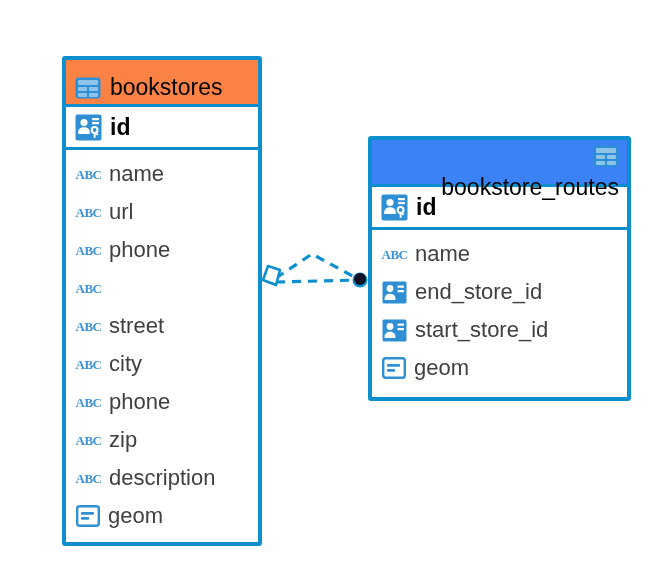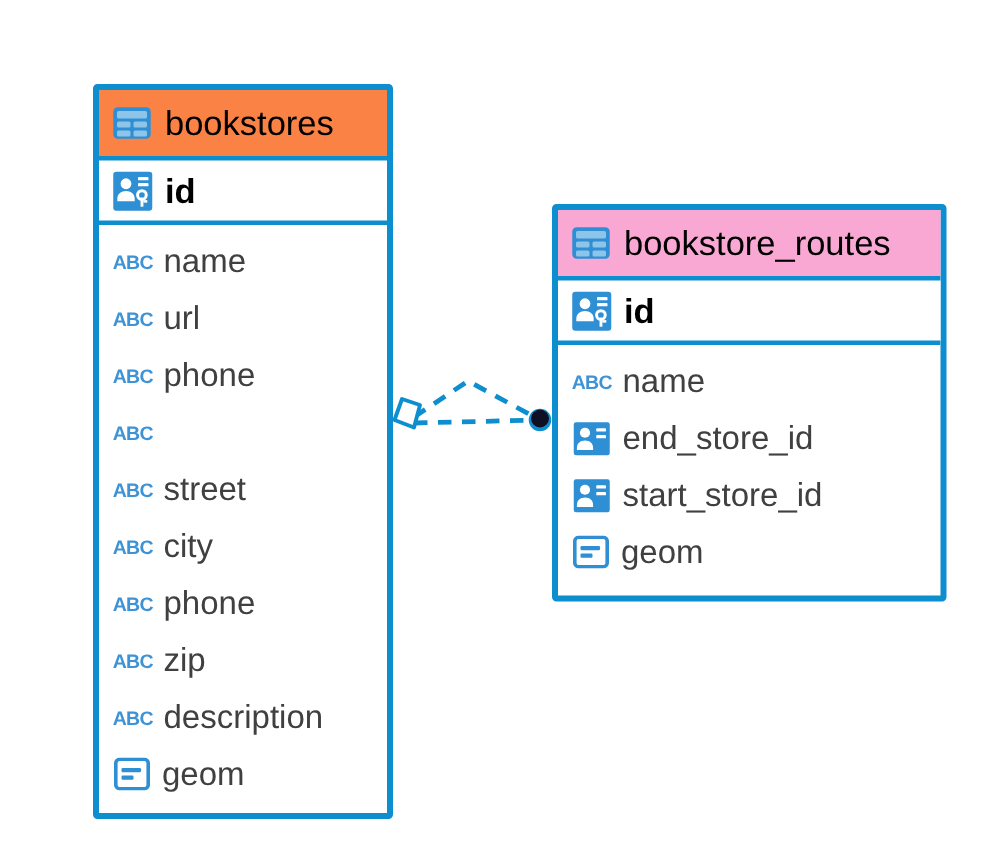--- a/index.html
+++ b/index.html
@@ -34,31 +34,32 @@
   }
   #entity-bookstore-routes {
     left: 368px;
     top: 136px;
     width: 263px;
     height: 265px;
   }
 
   .entity-header {
     display: flex;
-    align-items: center;
+    align-items: flex-end;
     gap: 9px;
     padding: 5px 8px 5px 9px;
     box-sizing: border-box;
     height: 44px;
   }
   .entity-header.accent {
     background: #fa8245;
   }
   .entity-header.neutral {
-    background: #f9a8d4;
+    background: #3b82f6;
+    flex-direction: column;
   }
   .entity-title {
     font-size: 23px;
     color: #000000;
     line-height: 1;
     white-space: nowrap;
   }
 
   .pk-row {
     display: flex;
@@ -105,21 +106,21 @@
   }
   .icon svg { display: block; }
 
   .icon-table { width: 26px; height: 22px; }
   .icon-key   { width: 27px; height: 27px; }
   .icon-fk    { width: 25px; height: 23px; }
   .icon-abc   { width: 25px; height: 16px; }
   .icon-geom  { width: 24px; height: 22px; }
 
   .abc-text {
-    font-family: Liberation Sans, sans-serif;
+    font-family: Liberation Serif, serif;
     font-size: 13px;
     font-weight: bold;
     color: #3e93d6;
     letter-spacing: -0.5px;
     line-height: 1;
   }
 
   
   #relationship {
     position: absolute;

